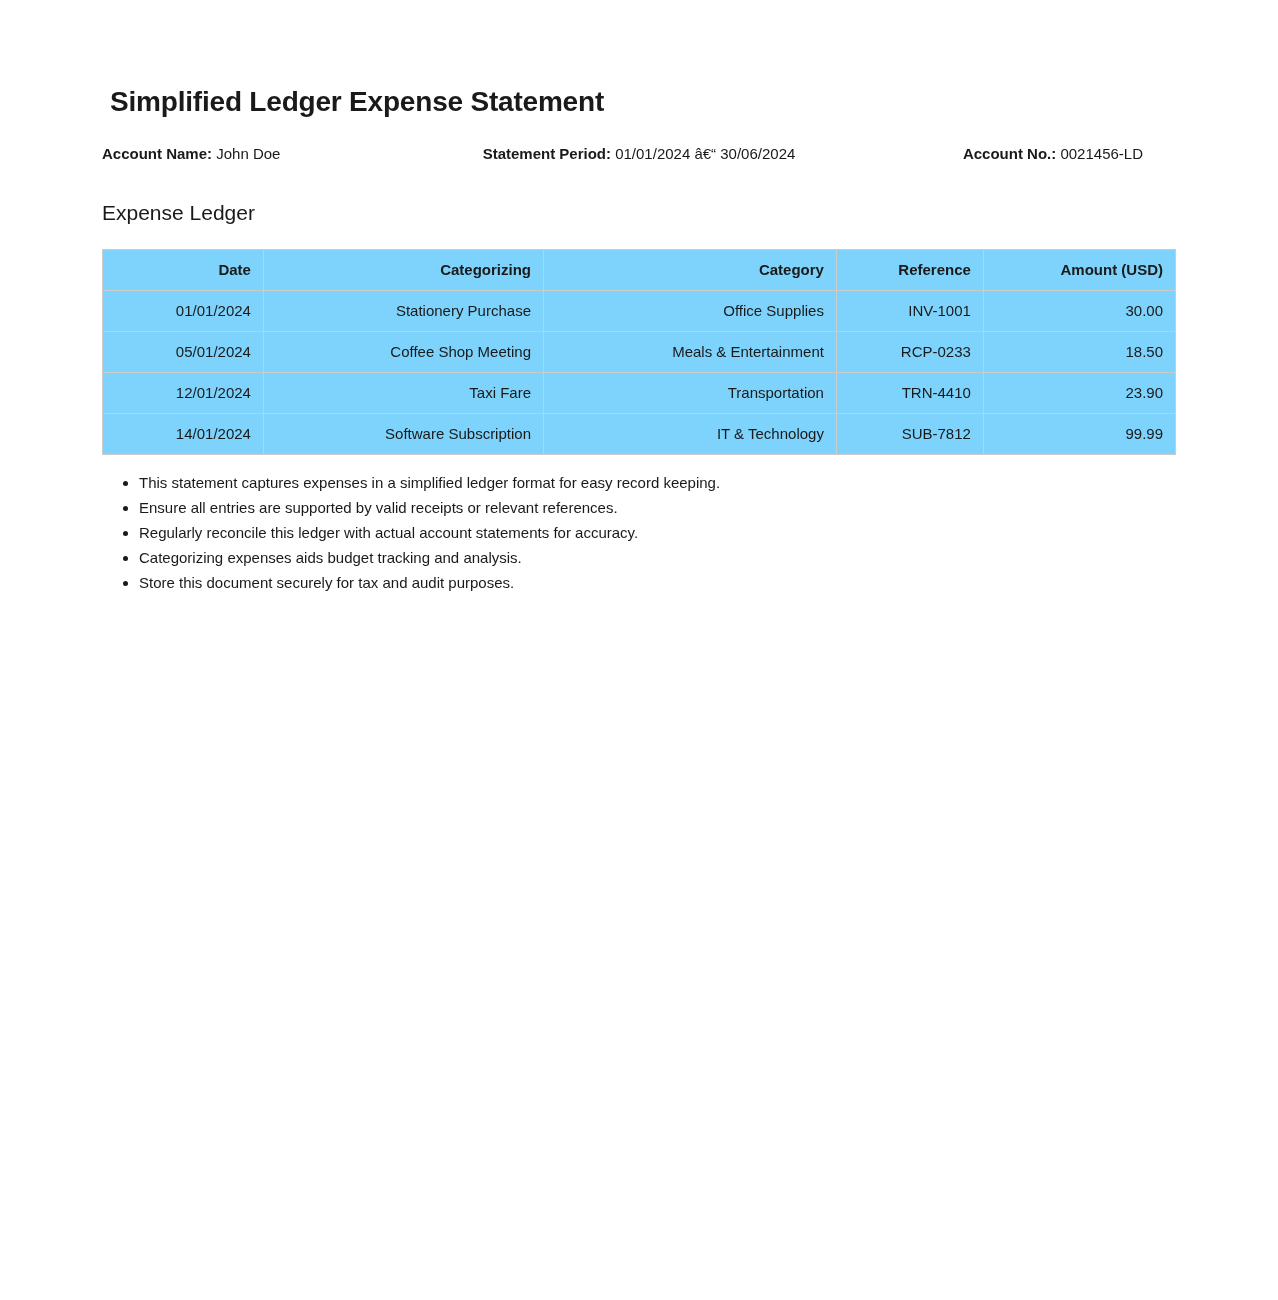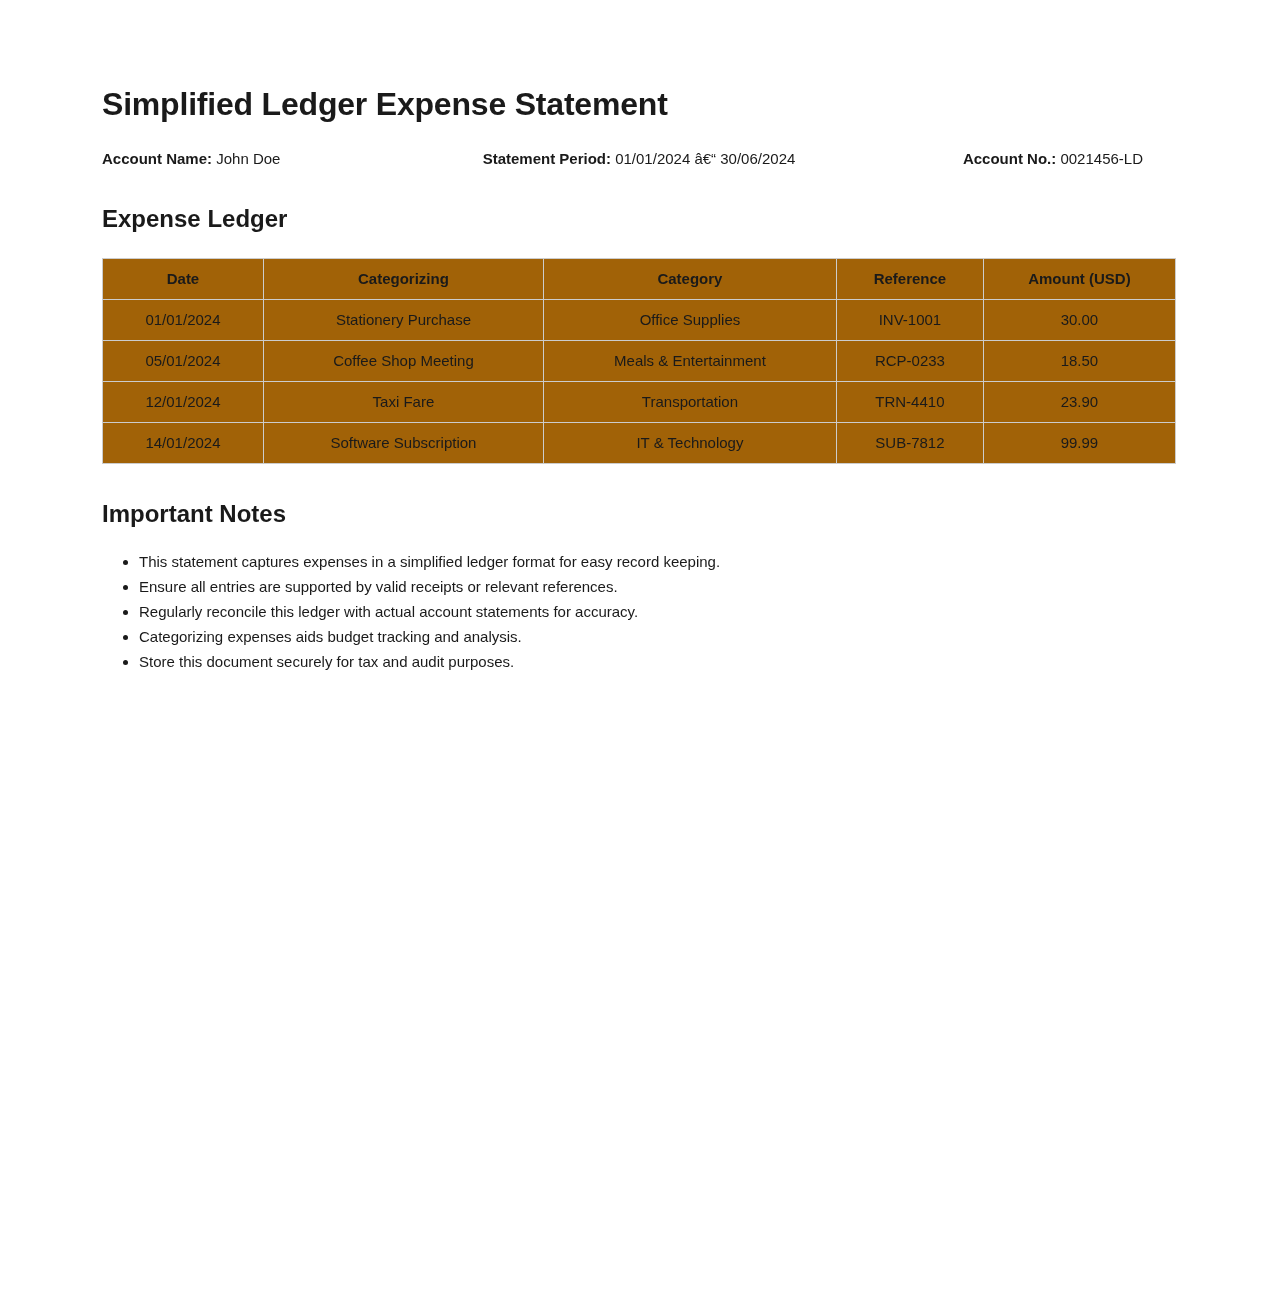--- a/index.html
+++ b/index.html
@@ -10,56 +10,56 @@
     color: #1a1a1a;
     font-family: "Liberation Sans", sans-serif;
   }
   body { min-height: 1300px; width: 1278px; }
   .page {
     width: 1074px;
     margin: 0 auto;
     padding-top: 86px;
   }
   h1.doc-title {
-    font-size: 32px;
+    font-size: 28px;
     font-weight: 700;
     line-height: 1.15;
     letter-spacing: -0.2px;
-    margin: 0 0 26px 0;
+    margin: 0 0 26px 8px;
   }
   .meta-row {
     display: grid;
     grid-template-columns: 1fr auto 1fr;
     align-items: center;
     font-size: 15px;
     line-height: 20px;
   }
   .meta-item .lbl { font-weight: 700; }
   .meta-left  { justify-self: start; }
   .meta-center{ justify-self: center; }
   .meta-right { justify-self: end; padding-right: 33px; }
   h2.section-heading {
-    font-size: 24px;
-    font-weight: 700;
+    font-size: 21px;
+    font-weight: 400;
     line-height: 1.2;
     margin: 36px 0 24px 0;
   }
   table.ledger {
     width: 100%;
     border-collapse: collapse;
     font-size: 15px;
   }
   table.ledger th,
   table.ledger td {
     border: 1px solid #cccccc;
     padding: 10px 12px;
-    text-align: center;
+    text-align: right;
     vertical-align: middle;
     line-height: 20px;
-    background: #a16207;
+    background: #7dd3fc;
   }
   table.ledger th { font-weight: 600; }
   td.total-label { text-align: right; font-weight: 700; }
   td.total-value { font-weight: 700; }
   ul.notes-list {
     margin: 18px 0 0 0;
     padding-left: 37px;
     font-size: 15px;
   }
   ul.notes-list li {
@@ -133,21 +133,20 @@
       <tr>
         <td>14/01/2024</td>
         <td>Software Subscription</td>
         <td>IT &amp; Technology</td>
         <td>SUB-7812</td>
         <td>99.99</td>
       </tr>
     </tbody>
   </table>
 
-  <h2 class="section-heading">Important Notes</h2>
 
   <ul class="notes-list">
     <li>This statement captures expenses in a simplified ledger format for easy record keeping.</li>
     <li>Ensure all entries are supported by valid receipts or relevant references.</li>
     <li>Regularly reconcile this ledger with actual account statements for accuracy.</li>
     <li>Categorizing expenses aids budget tracking and analysis.</li>
     <li>Store this document securely for tax and audit purposes.</li>
   </ul>
 
 </div>

